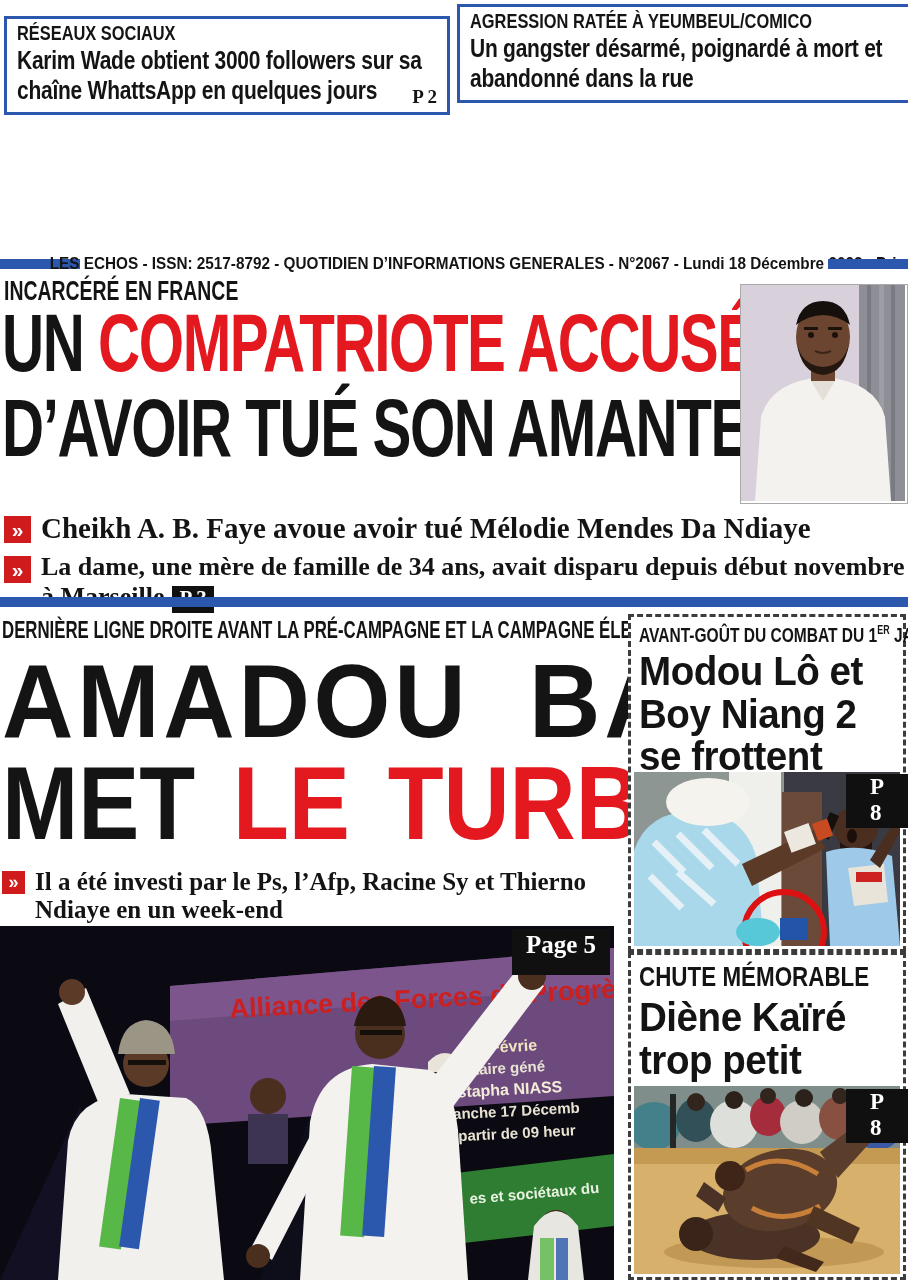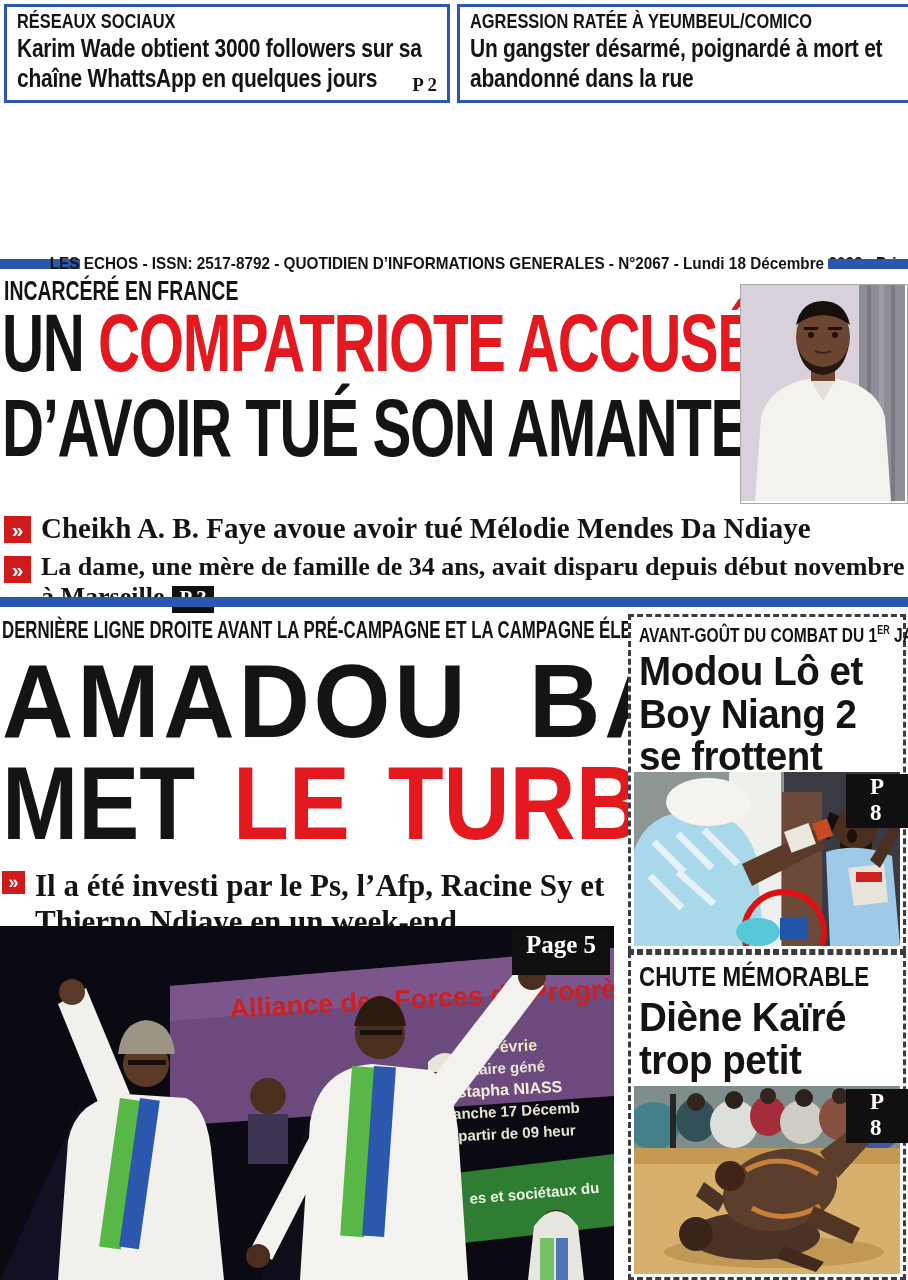--- a/index.html
+++ b/index.html
@@ -2,21 +2,21 @@
 <html><head>
 <meta charset="utf-8">
 <style>
   html,body{margin:0;padding:0;background:#e9e9e9;}
   .page{position:relative;width:908px;height:1280px;background:#fff;overflow:hidden;
         font-family:"Liberation Sans",sans-serif;color:#141414;margin:0 auto;}
 
   
   .topbox{position:absolute;top:4px;height:99px;border:3px solid #2b57ad;background:#fff;
           box-sizing:border-box;padding:3px 10px 2px 10px;}
-  .topbox-left{left:4px;width:446px;}
+  .topbox-left{left:4px;width:446px;margin-top:12px;}
   .topbox-right{left:457px;width:489px;}
   .topbox .kicker{font-weight:bold;font-size:20px;white-space:nowrap;
                   transform:scaleX(.82);transform-origin:left top;}
   .topbox .hl{font-weight:bold;font-size:25px;line-height:1.2;letter-spacing:-.3px;
               width:120%;transform:scaleX(.84);transform-origin:left top;}
   .topbox .pref{position:absolute;right:10px;bottom:4px;font-family:"Liberation Serif",serif;
                 font-weight:bold;font-size:19px;}
 
   
   .masthead{position:absolute;top:108px;left:8px;width:892px;height:142px;}
@@ -61,21 +61,21 @@
   .s2{position:absolute;left:2px;top:616px;width:616px;}
   .s2-kicker{font-weight:bold;font-size:24px;white-space:nowrap;
              transform:scaleX(.70);transform-origin:left top;}
   .s2-line1{font-weight:bold;font-size:104px;line-height:.96;letter-spacing:4px;
             word-spacing:30px;white-space:nowrap;transform:scaleX(.95);transform-origin:left top;
             margin-top:8px;}
   .s2-line2{font-weight:bold;font-size:104px;line-height:.96;letter-spacing:0;
             word-spacing:14px;white-space:nowrap;transform:scaleX(.88);transform-origin:left top;
             margin-top:2px;}
   .bullets-s2{margin-top:14px;}
-  .b3{font-size:31px;}
+  .b3{font-size:25px;}
   .b4{font-size:25px;}
   .mainphoto{position:absolute;left:0;top:926px;width:614px;height:354px;}
   .page5-badge{position:absolute;left:512px;top:929px;background:#101010;color:#fff;
                font-family:"Liberation Serif",serif;font-weight:bold;font-size:25px;
                padding:2px 14px 16px 14px;}
 
   
   .rbox{position:absolute;left:628px;width:278px;border:3px dashed #3c3c3c;background:#fff;
         box-sizing:border-box;padding:6px 8px 0 8px;}
   .rbox-a{top:614px;height:338px;}

